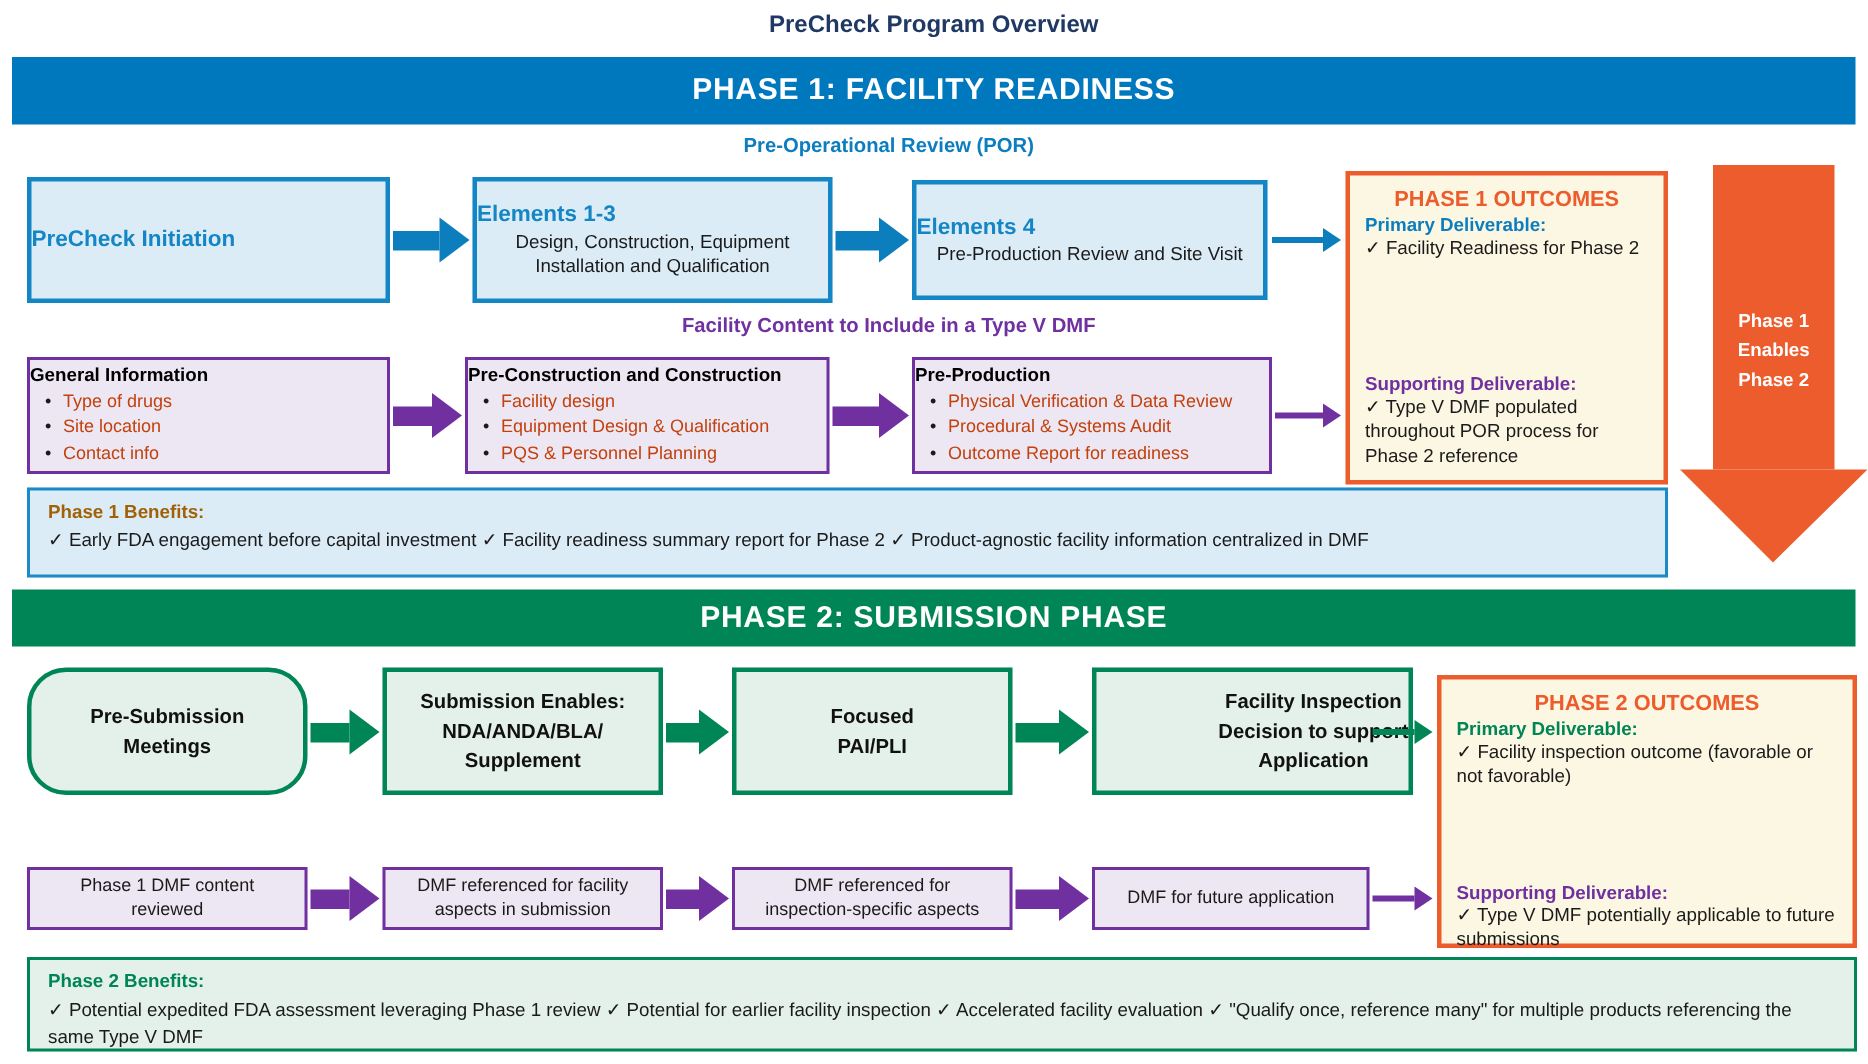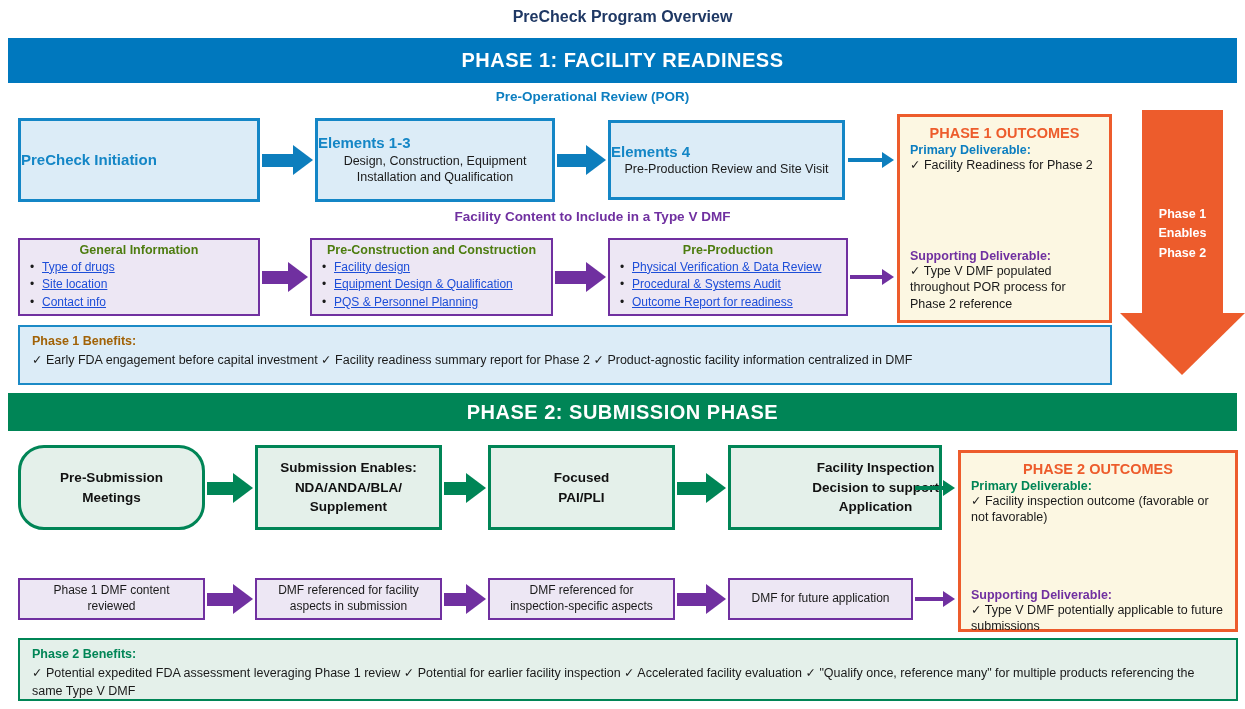--- a/index.html
+++ b/index.html
@@ -20,23 +20,23 @@
 
   
   .box { position:absolute; display:flex; flex-direction:column; justify-content:center; }
   .box.lblue { background:#DCECF7; border:3px solid #1486C6; }
   .box.lpurple { background:#EDE7F4; border:2.5px solid #7030A0; }
   .box.lgreen { background:#E4F0EA; border:3px solid #008556; }
 
   .box .b-title { text-align:left; font-weight:bold; font-size:15px; color:#1486C6; line-height:1.25; }
   .box .b-body { text-align:center; font-size:12.5px; color:#1a1a1a; line-height:1.3; padding:0 8px; }
 
-  .pbox-title { text-align:center; font-weight:bold; font-size:12.5px; color:#4d7c0f; margin-bottom:2px; }
+  .pbox-title { text-align:left; font-weight:bold; font-size:12.5px; color:#000000; margin-bottom:2px; }
   .pbox-bullets { list-style:none; padding-left:10px; }
-  .pbox-bullets li { font-size:12px; color:#1d4ed8; line-height:1.45; padding-left:12px; position:relative;text-decoration:underline; }
+  .pbox-bullets li { font-size:12px; color:#c2410c; line-height:1.45; padding-left:12px; position:relative; }
   .pbox-bullets li::before { content:"•"; position:absolute; left:0; color:#1a1a1a; }
 
   .gbox-label { text-align:center; font-weight:bold; font-size:13.5px; color:#111111;
     line-height:1.45; white-space:pre-line; }
   .p2box-label { text-align:center; font-size:12px; color:#1a1a1a; line-height:1.3; white-space:pre-line; }
 
   
   .block-arrow { position:absolute; display:flex; align-items:center; }
   .block-arrow .shaft { flex:1; height:13px; }
   .block-arrow .head { width:0; height:0; border-top:15px solid transparent; border-bottom:15px solid transparent; }

